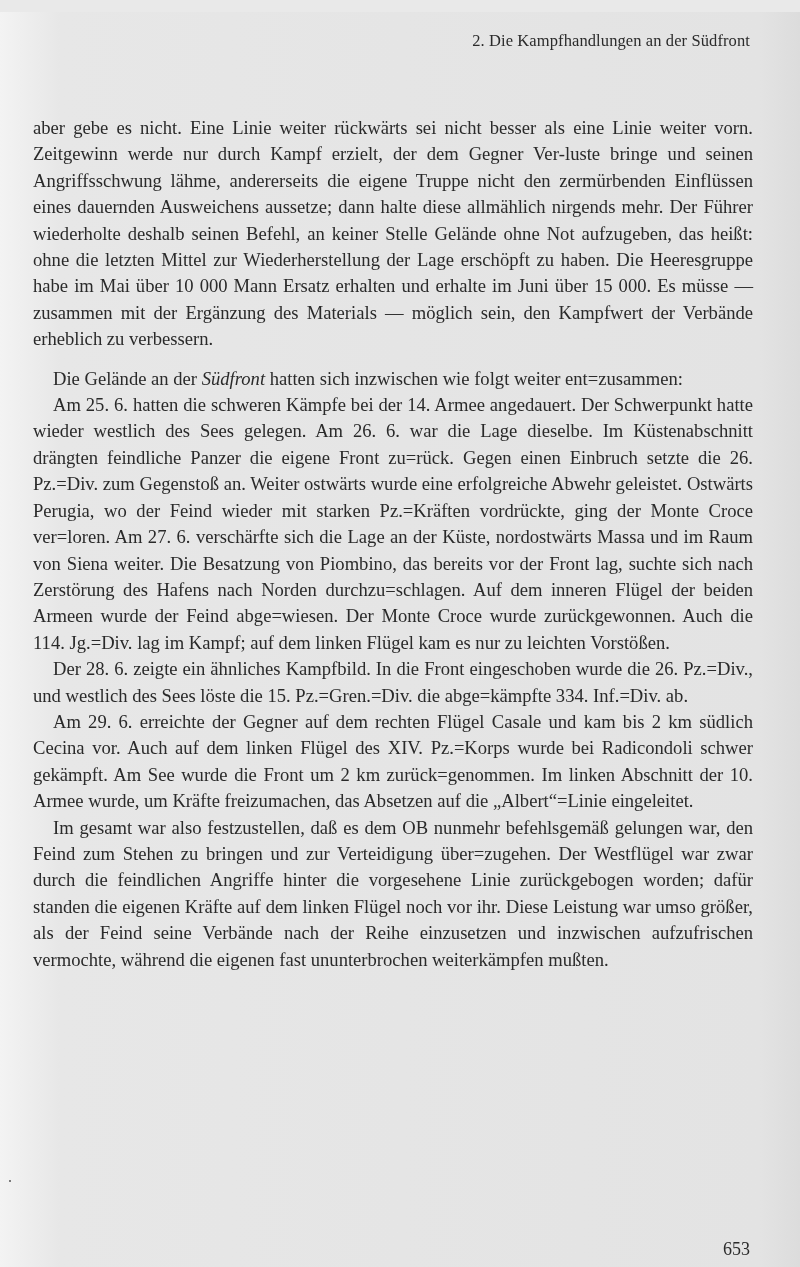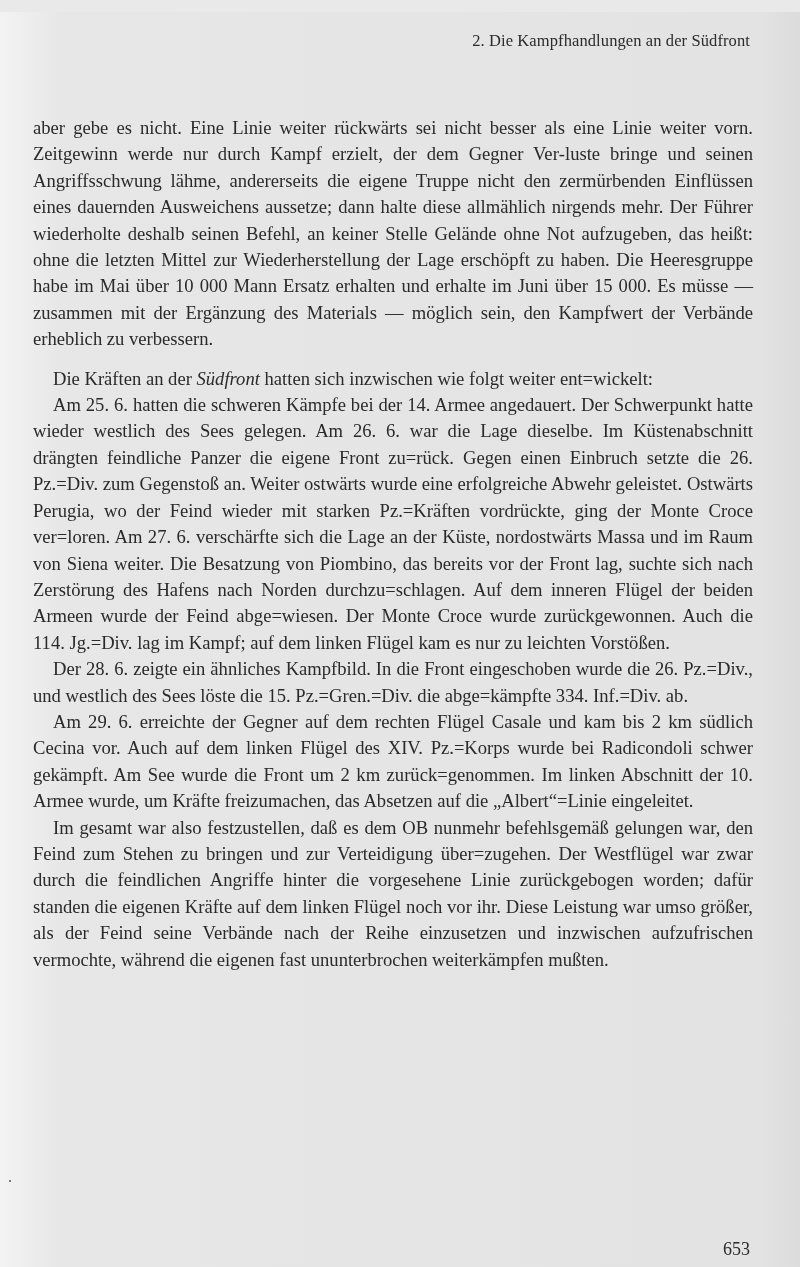--- a/index.html
+++ b/index.html
@@ -70,21 +70,21 @@
   </style>
 </head>
 <body>
 
 <div class="page">
 
   <div class="running-head">2. Die Kampfhandlungen an der Südfront</div>
 
   <div class="body-text">
     <p>aber gebe es nicht. Eine Linie weiter rückwärts sei nicht besser als eine Linie weiter vorn. Zeitgewinn werde nur durch Kampf erzielt, der dem Gegner Ver‑luste bringe und seinen Angriffsschwung lähme, andererseits die eigene Truppe nicht den zermürbenden Einflüssen eines dauernden Ausweichens aussetze; dann halte diese allmählich nirgends mehr. Der Führer wiederholte deshalb seinen Befehl, an keiner Stelle Gelände ohne Not aufzugeben, das heißt: ohne die letzten Mittel zur Wiederherstellung der Lage erschöpft zu haben. Die Heeresgruppe habe im Mai über 10 000 Mann Ersatz erhalten und erhalte im Juni über 15 000. Es müsse — zusammen mit der Ergänzung des Materials — möglich sein, den Kampfwert der Verbände erheblich zu verbessern.</p>
-    <p class="indent gap-before"><span>Die Kräften an der </span><em>Südfront</em><span> hatten sich inzwischen wie folgt weiter ent=wickelt:</span></p>
+    <p class="indent gap-before"><span>Die Gelände an der </span><em>Südfront</em><span> hatten sich inzwischen wie folgt weiter ent=zusammen:</span></p>
     <p class="indent">Am 25. 6. hatten die schweren Kämpfe bei der 14. Armee angedauert. Der Schwerpunkt hatte wieder westlich des Sees gelegen. Am 26. 6. war die Lage dieselbe. Im Küstenabschnitt drängten feindliche Panzer die eigene Front zu=rück. Gegen einen Einbruch setzte die 26. Pz.=Div. zum Gegenstoß an. Weiter ostwärts wurde eine erfolgreiche Abwehr geleistet. Ostwärts Perugia, wo der Feind wieder mit starken Pz.=Kräften vordrückte, ging der Monte Croce ver=loren. Am 27. 6. verschärfte sich die Lage an der Küste, nordostwärts Massa und im Raum von Siena weiter. Die Besatzung von Piombino, das bereits vor der Front lag, suchte sich nach Zerstörung des Hafens nach Norden durchzu=schlagen. Auf dem inneren Flügel der beiden Armeen wurde der Feind abge=wiesen. Der Monte Croce wurde zurückgewonnen. Auch die 114. Jg.=Div. lag im Kampf; auf dem linken Flügel kam es nur zu leichten Vorstößen.</p>
     <p class="indent">Der 28. 6. zeigte ein ähnliches Kampfbild. In die Front eingeschoben wurde die 26. Pz.=Div., und westlich des Sees löste die 15. Pz.=Gren.=Div. die abge=kämpfte 334. Inf.=Div. ab.</p>
     <p class="indent">Am 29. 6. erreichte der Gegner auf dem rechten Flügel Casale und kam bis 2 km südlich Cecina vor. Auch auf dem linken Flügel des XIV. Pz.=Korps wurde bei Radicondoli schwer gekämpft. Am See wurde die Front um 2 km zurück=genommen. Im linken Abschnitt der 10. Armee wurde, um Kräfte freizumachen, das Absetzen auf die „Albert“=Linie eingeleitet.</p>
     <p class="indent">Im gesamt war also festzustellen, daß es dem OB nunmehr befehlsgemäß gelungen war, den Feind zum Stehen zu bringen und zur Verteidigung über=zugehen. Der Westflügel war zwar durch die feindlichen Angriffe hinter die vorgesehene Linie zurückgebogen worden; dafür standen die eigenen Kräfte auf dem linken Flügel noch vor ihr. Diese Leistung war umso größer, als der Feind seine Verbände nach der Reihe einzusetzen und inzwischen aufzufrischen vermochte, während die eigenen fast ununterbrochen weiterkämpfen mußten.</p>
   </div>
 
   <div class="stray-dot"></div>
 
   <div class="page-number">653</div>
 

